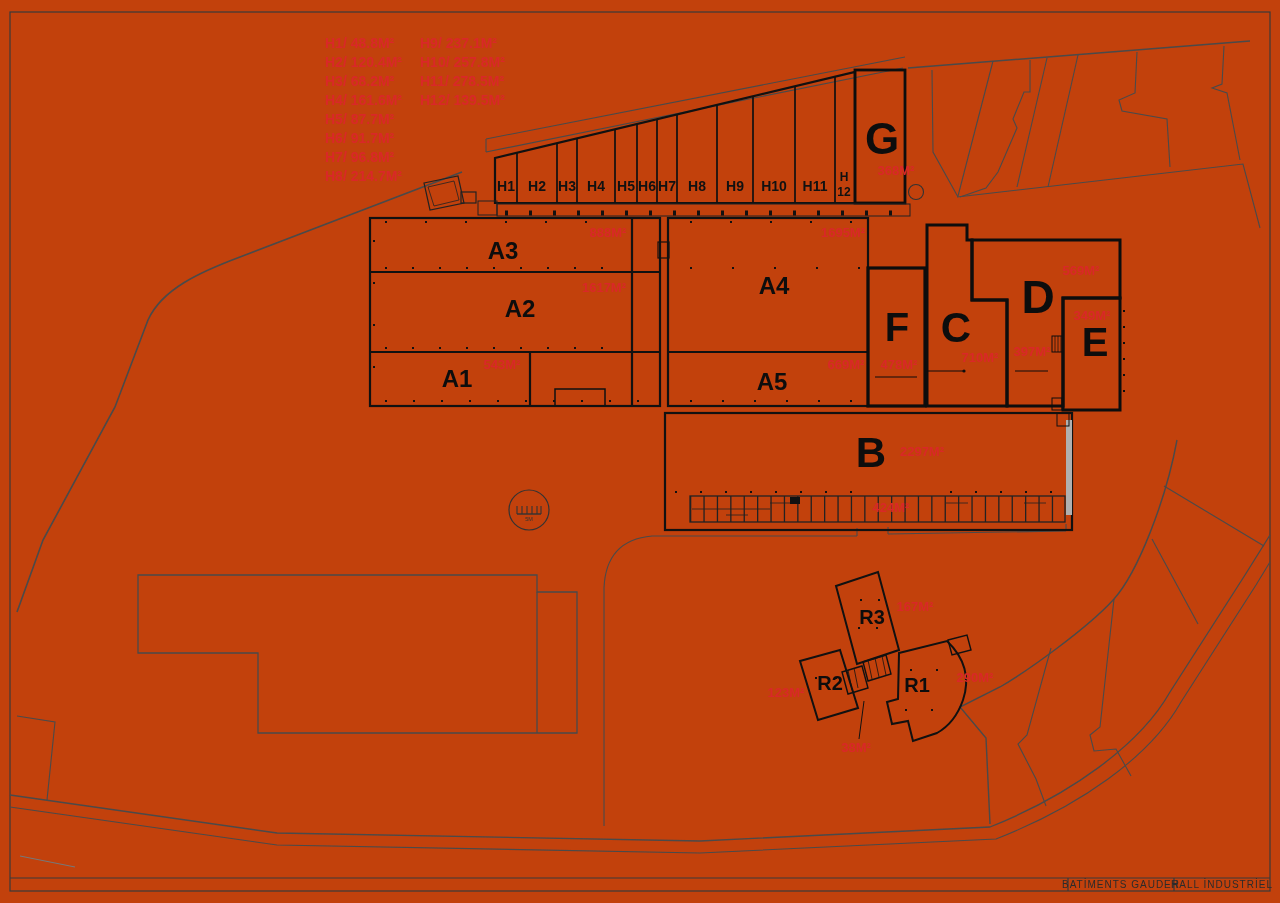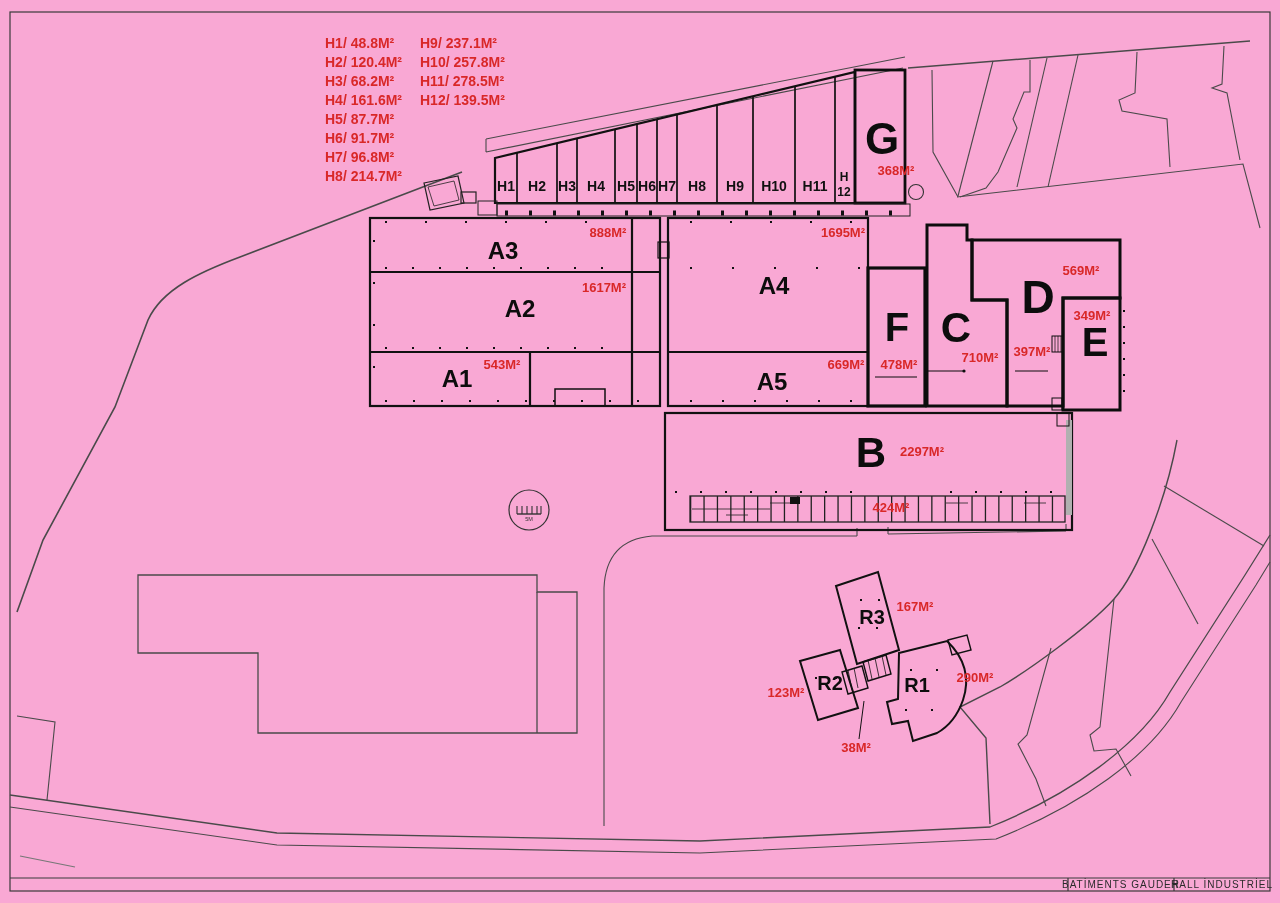--- a/index.html
+++ b/index.html
@@ -1,17 +1,17 @@
 <!DOCTYPE html>
 <html><head>
 <meta charset="utf-8">
 <style>
   html,body{margin:0;padding:0;background:#fff;}
   body{font-family:"Liberation Sans", sans-serif;}
-  .page{position:relative;width:1280px;height:903px;background:#f9a8d4;overflow:hidden;}
+  .page{position:relative;width:1280px;height:903px;background:#c2410c;overflow:hidden;}
   svg{display:block;}
   text{font-family:"Liberation Sans", sans-serif;}
   .red{fill:#d92828;font-weight:bold;}
   .big{fill:#0d0d0d;font-weight:bold;}
   .lbl{fill:#111;font-weight:bold;}
   .title-txt{fill:#2b2b2b;letter-spacing:1px;}
 </style>
 </head>
 <body>
 

